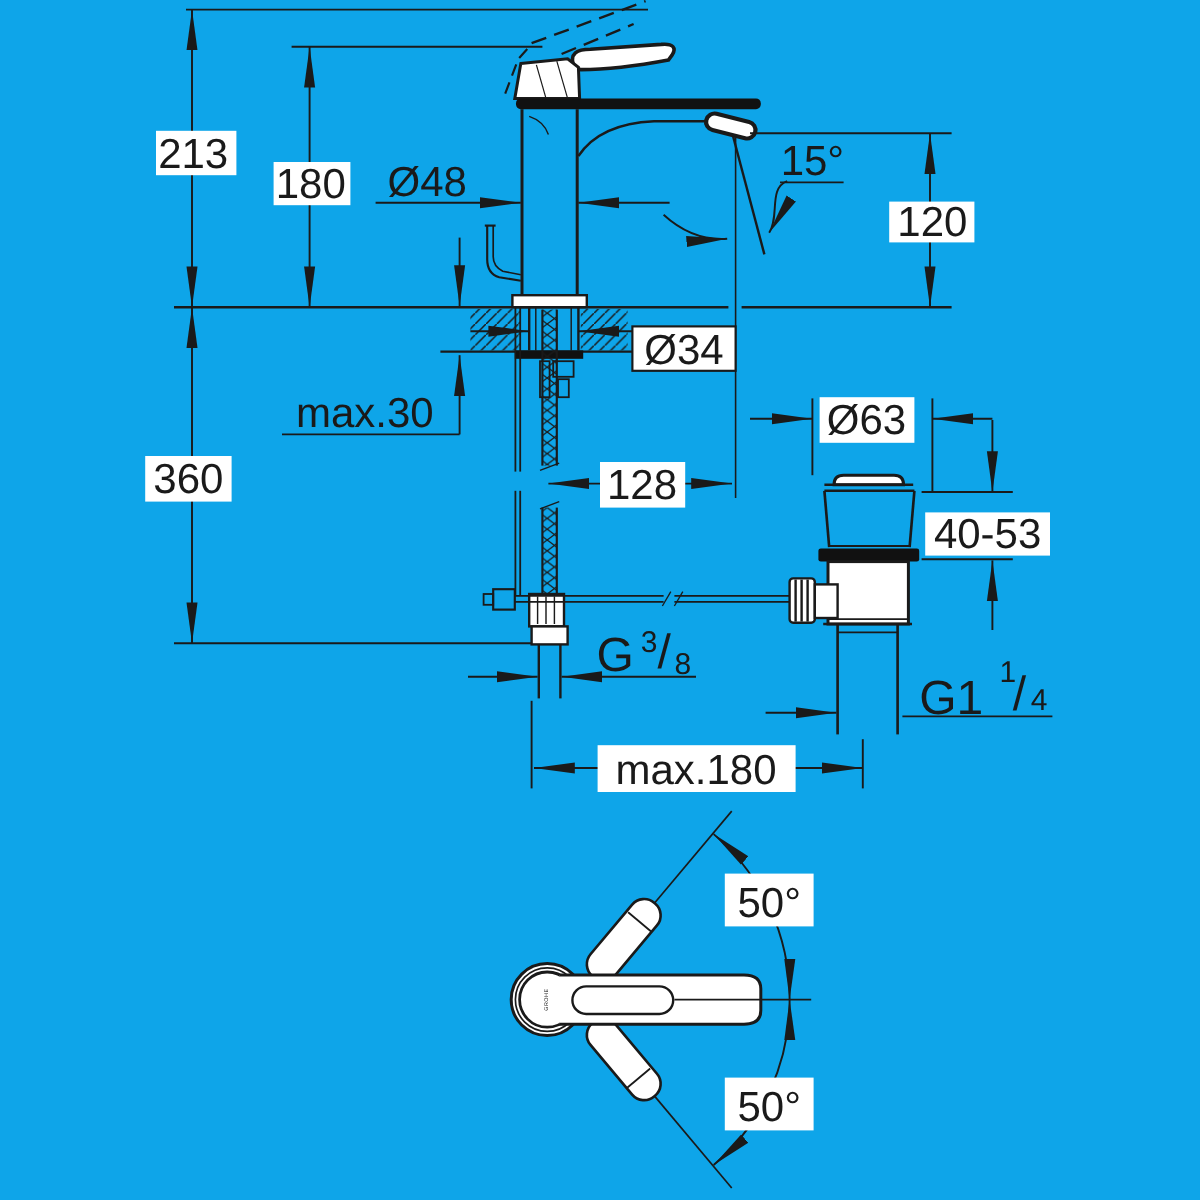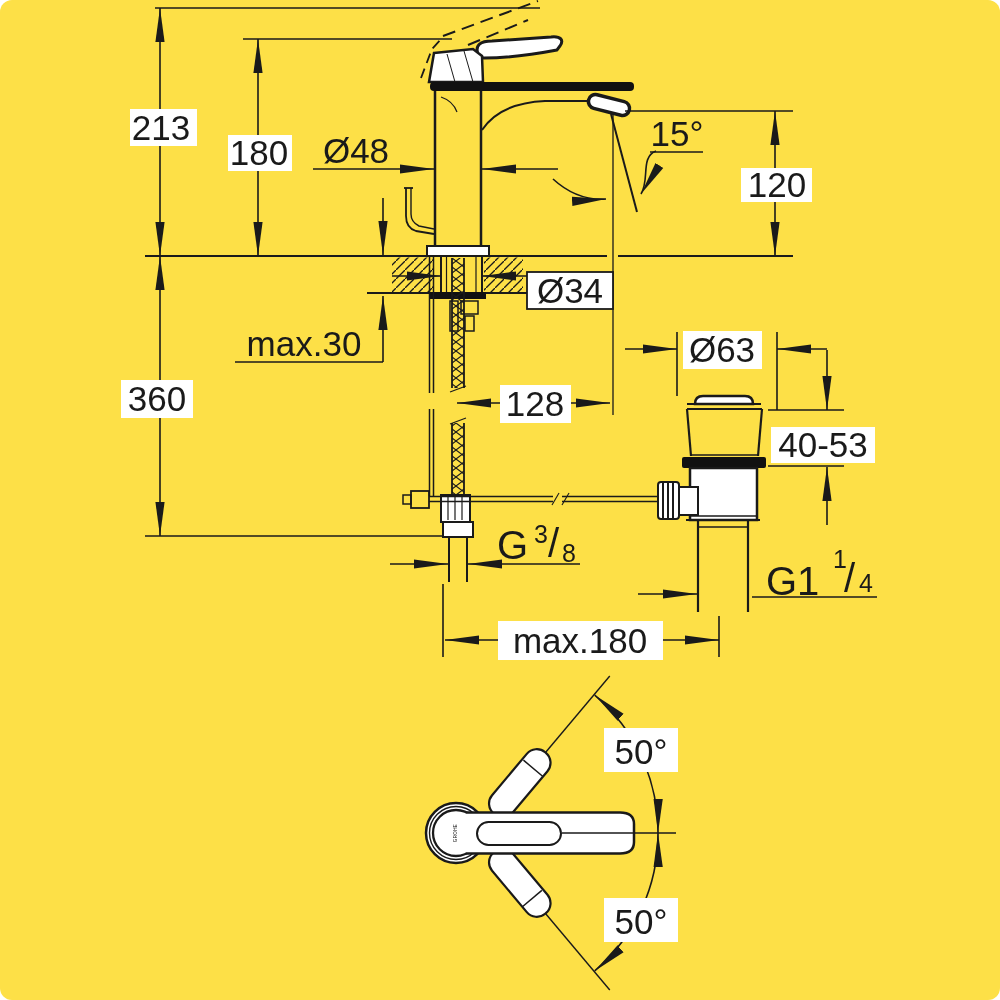--- a/index.html
+++ b/index.html
@@ -1,17 +1,17 @@
 <!DOCTYPE html>
 <html><head>
 <meta charset="utf-8">
 <style>
   html,body{margin:0;padding:0;background:#fff;}
-  #canvas{position:relative;width:1000px;height:1000px;background:#fde047;overflow:hidden;
-          font-family:"Liberation Sans", sans-serif;border-radius:12px;}
+  #canvas{position:relative;width:1000px;height:1000px;background:#0ea5e9;overflow:hidden;
+          font-family:"Liberation Sans", sans-serif;}
   svg{position:absolute;left:0;top:0;}
   text{fill:#1a1a1a;}
   .dimtxt{font-size:35px;}
   .thread{font-size:40px;}
   .supsub{font-size:25px;}
   .logo{font-size:4.5px;letter-spacing:.4px;}
 </style>
 </head>
 <body>
 

